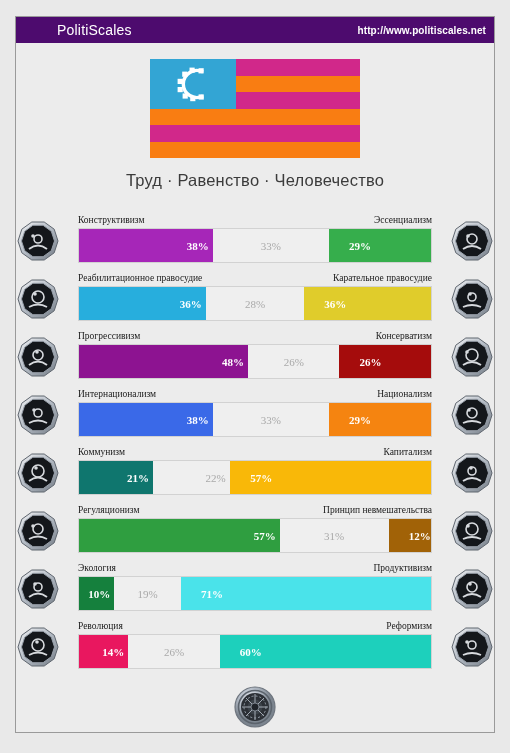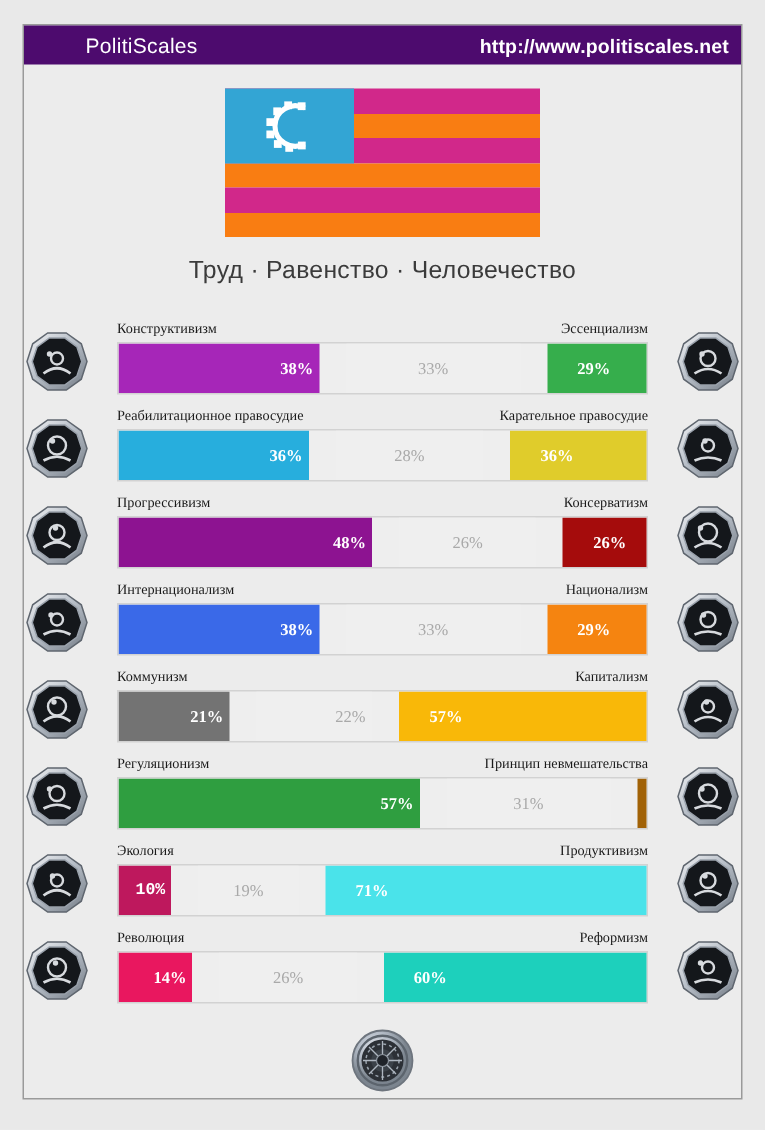--- a/index.html
+++ b/index.html
@@ -26,21 +26,21 @@
   }
   #brand {
     color: #ffffff;
     font-size: 14px;
     font-weight: normal;
     letter-spacing: .2px;
     padding-left: 32px;
   }
   #site-url {
     color: #ffffff;
-    font-size: 13px;
+    font-size: 10px;
     font-weight: bold;
     letter-spacing: .1px;
   }
   
   #flag-wrap { display:flex; justify-content:center; margin-top: 16px; }
   #flag {
     position: relative;
     width: 210px; height: 99px;
     display: grid;
     grid-template-rows: repeat(6, 1fr);
@@ -85,21 +85,20 @@
     white-space: nowrap;
   }
   .bar {
     position: absolute;
     left: 46px; right: 46px; top: 15px;
     height: 35px;
     display: flex;
     border: 1px solid #d2d2d2;
     overflow: hidden;
     background: #eeeeee;
-    gap: 18px;
   }
   .seg {
     display: flex; align-items: center;
     font-family: "Liberation Serif", serif;
     font-size: 11px;
     font-weight: bold;
     color: #ffffff;
     overflow: hidden;
   }
   .seg.left  { justify-content: flex-end; padding-right: 4px; }
@@ -395,21 +394,21 @@
               <circle cx="21" cy="17" r="1.8"></circle>
             </g>
           </svg>
         </div>
         <div class="axis-inner">
           <div class="labels">
             <span>Коммунизм</span>
             <span>Капитализм</span>
           </div>
           <div class="bar">
-            <div class="seg left" style="flex: 0 0 21%; background: #737373;">21%</div>
+            <div class="seg left" style="flex: 0 0 21%; background: #0f766e;">21%</div>
             <div class="seg mid" style="flex: 0 0 22%; padding-left: 48px;">22%</div>
             <div class="seg right" style="flex: 0 0 57%; background: rgb(249, 184, 8);">57%</div>
           </div>
         </div>
       </div>
       <div class="axis">
         <div class="emblem l">
           <svg width="44" height="44" viewBox="0 0 44 44">
             <defs>
               <linearGradient id="eg10" x1="0" y1="0" x2="1" y2="1">
@@ -493,21 +492,21 @@
               <circle cx="20" cy="17" r="1.8"></circle>
             </g>
           </svg>
         </div>
         <div class="axis-inner">
           <div class="labels">
             <span>Экология</span>
             <span>Продуктивизм</span>
           </div>
           <div class="bar">
-            <div class="seg left" style="flex: 0 0 10%; background: #be185d; font-family: Liberation Mono, monospace;">10%</div>
+            <div class="seg left" style="flex: 0 0 10%; background: #15803d;">10%</div>
             <div class="seg mid" style="flex: 0 0 19%;">19%</div>
             <div class="seg right" style="flex: 0 0 71%; background: rgb(74, 227, 234);">71%</div>
           </div>
         </div>
       </div>
       <div class="axis">
         <div class="emblem l">
           <svg width="44" height="44" viewBox="0 0 44 44">
             <defs>
               <linearGradient id="eg14" x1="0" y1="0" x2="1" y2="1">

